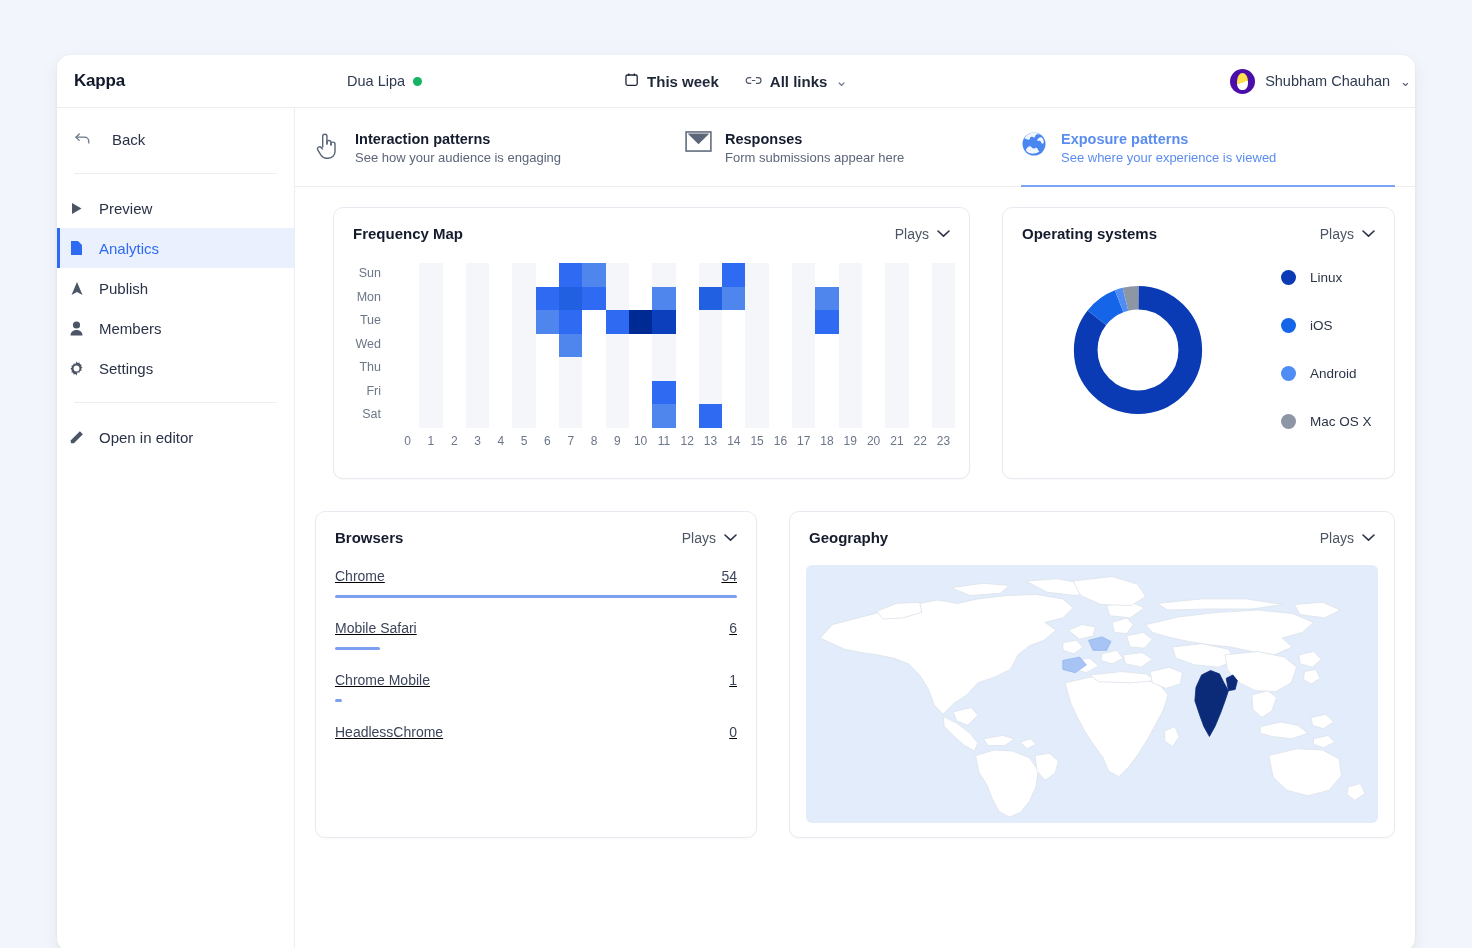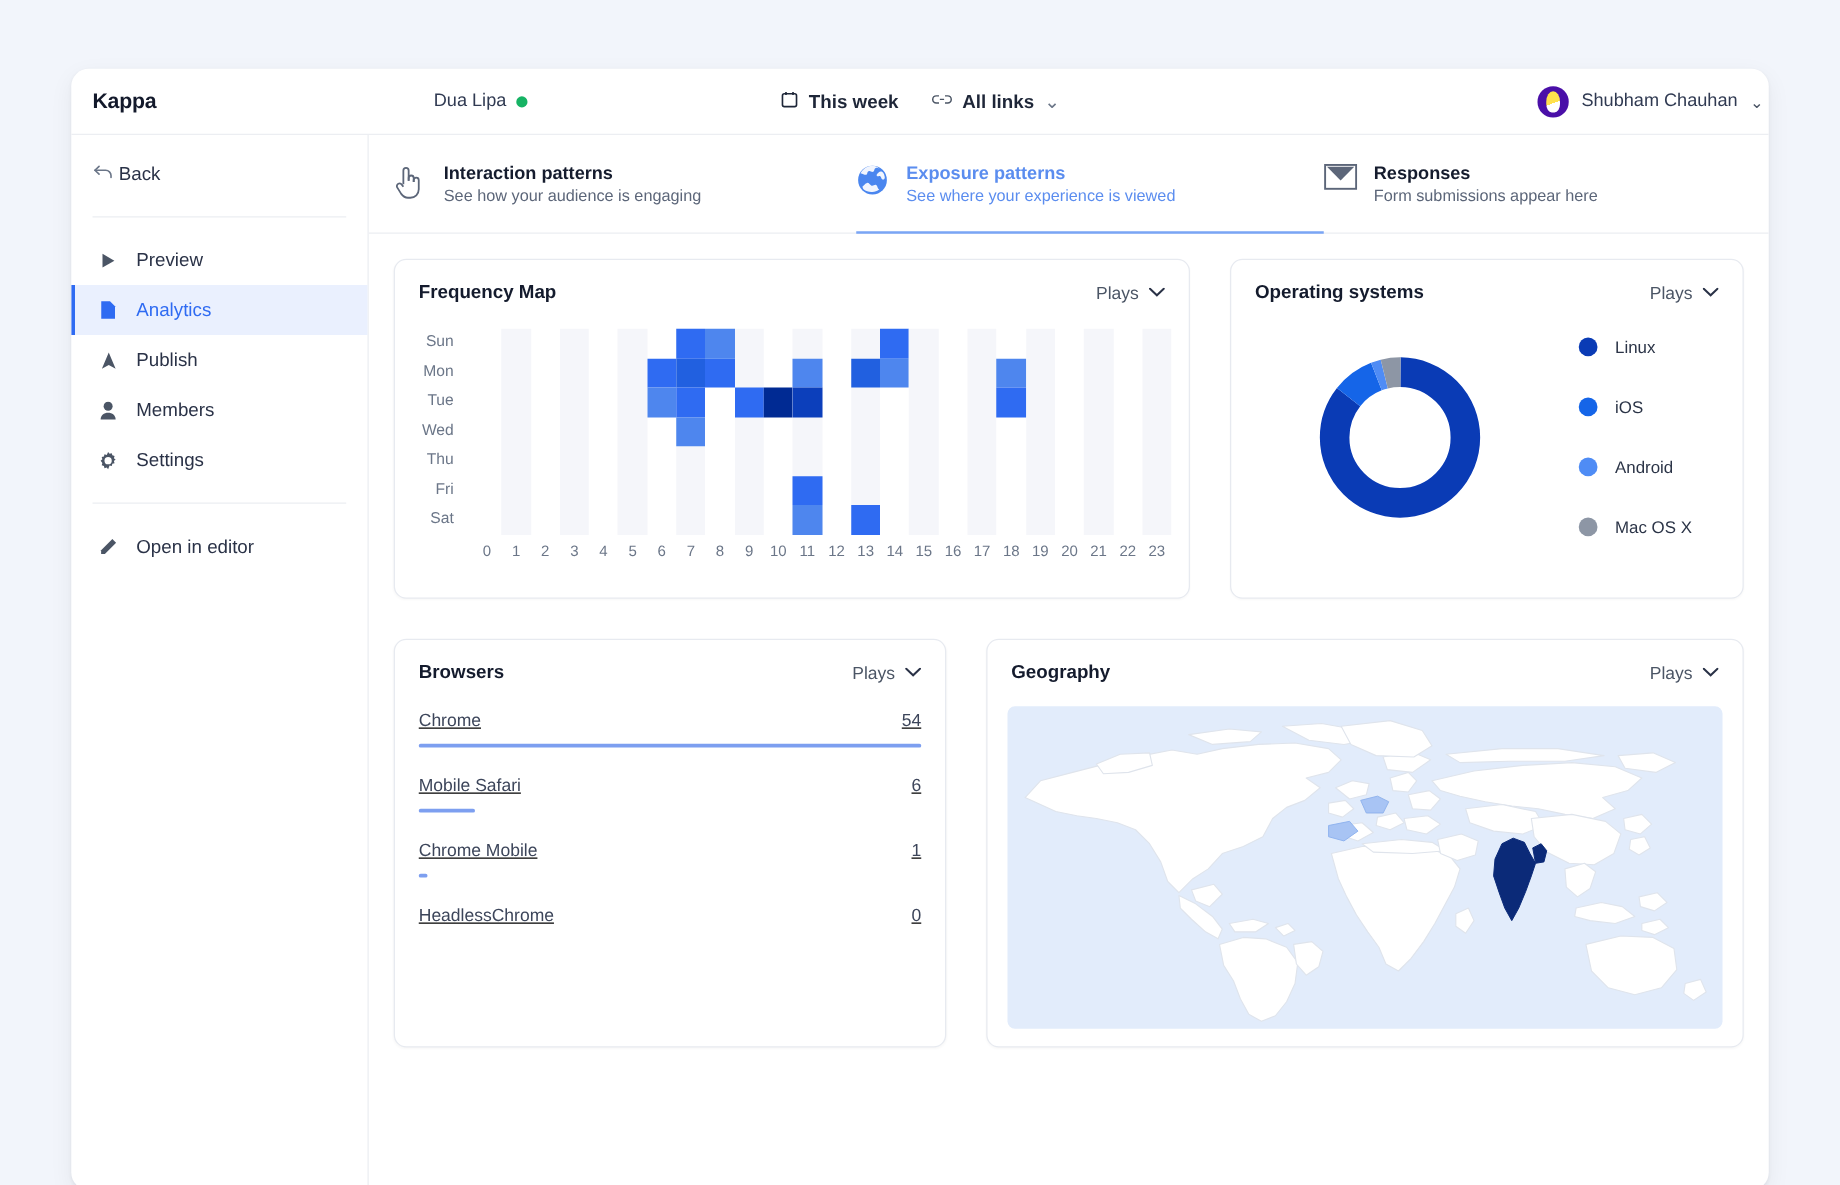--- a/index.html
+++ b/index.html
@@ -60,28 +60,28 @@
   }
   .user-name { font-size: 14.5px; color: #303a52; font-weight: 500; }
   .chev-dn { color:#4b5565; font-size: 13px; }
 
   
   .body { flex: 1; display: flex; min-height: 0; }
 
   
   .sidebar { width: 238px; flex: 0 0 238px; border-right: 1px solid #eceef2; padding-top: 12px; }
   .back {
-    display:flex; align-items:center; gap:4px;
+    display:flex; align-items:center; gap:21px;
     padding: 11px 0 11px 17px; font-size: 15px; color:#2a3247; cursor:pointer;
   }
   .back .ic { color:#6b7688; font-size: 16px; line-height: 1; }
   .sb-sep { height:1px; background:#eceef2; margin: 14px 17px; }
   .nav-item {
     display:flex; align-items:center; gap:14px;
-    height: 40px; padding-left: 18px;
+    height: 40px; padding-left: 8px;
     font-size: 15px; color:#2a3247; cursor:pointer;
     border-left: 3px solid transparent; position: relative;
   }
   .nav-item .ic { width:17px; display:flex; align-items:center; justify-content:center; color:#4b5565; }
   .nav-item.active { background:#eaf0fe; border-left-color:#2f6bf2; color:#2f6bf2; }
   .nav-item.active .ic { color:#2f6bf2; }
   .nav-item.active .lbl { color:#2f6bf2; }
 
   
   .main { flex:1; min-width:0; display:flex; flex-direction:column; }
@@ -112,21 +112,21 @@
     box-shadow: 0 1px 2px rgba(16,24,40,.03);
   }
   .card-head {
     display:flex; align-items:center; justify-content:space-between;
     padding: 17px 19px 0 19px;
   }
   .card-title { font-size: 15px; font-weight: bold; color:#141b2d; }
   .plays { display:flex; align-items:center; gap:8px; font-size:14px; color:#4b5565; cursor:pointer; }
   .plays .chev { color:#2a3247; font-size: 13px; }
 
-  .card-freq { width: 637px; height: 272px; }
+  .card-freq { width: 637px; height: 272px; margin-left: 18px; }
   .card-os   { flex: 1; height: 272px; }
   .card-brw  { width: 442px; height: 327px; }
   .card-geo  { flex: 1; height: 327px; }
 
   
   .heat { position: relative; margin: 20px 0 0 0; height: 196px; }
   .daylabels { position:absolute; left:0; top:0; width:47px; }
   .daylabels div { height:23.5px; line-height:23.5px; text-align:right; font-size:12.5px; color:#6b7688; }
   .grid { position:absolute; left:62px; right:14px; top:1px; display:flex; }
   .col { flex:1; }
@@ -289,45 +289,45 @@
               <path d="M12.4 14v-2.2a2.1 2.1 0 0 1 4.2 0V15"></path>
               <path d="M16.6 15v-1.4a2.1 2.1 0 0 1 4.2 0v7.6c0 4-3 7-7 7h-2c-2.6 0-4.2-1.3-5.6-3.2L3 19.8c-.8-1.2-.4-2.6.8-3.2 1-.5 2.2-.2 2.9.7L8 19"></path>
             </svg>
           </span>
           <span>
             <span class="tl">Interaction patterns</span><br>
             <span class="ts">See how your audience is engaging</span>
           </span>
         </div>
 
+        <div class="tab t3">
+          <span class="ticon">
+            <svg width="27" height="21" viewBox="0 0 28 22">
+              <rect x="1" y="1" width="26" height="20" fill="#ffffff" stroke="#5c6679" stroke-width="1.6"></rect>
+              <path d="M2.6 2.6h22.8L14 14z" fill="#5c6679"></path>
+            </svg>
+          </span>
+          <span>
+            <span class="tl">Responses</span><br>
+            <span class="ts">Form submissions appear here</span>
+          </span>
+        </div>
+
         <div class="tab t2 active">
           <span class="ticon">
             <svg width="26" height="26" viewBox="0 0 26 26">
               <circle cx="13" cy="13" r="11.5" fill="#4a86ef"></circle>
               <path d="M3.4 7.5c2 .3 3.4 1.6 4.6 1.2 1.3-.4.4-2.3 1.9-2.8 1.5-.5 2.3 1 3.6.5 1.3-.5.6-2.6 2.2-3.1 1-.3 2 .2 3 .9C17 2 15.1 1.5 13 1.5 8.9 1.5 5.3 3.9 3.4 7.5z" fill="#fff" opacity=".92"></path>
               <path d="M5 18.2c1.5-1 2-2.8 3.7-2.9 1.8-.1 2 1.8 3.5 2.2 1.6.4 2.3-1.1 3.6-.6 1.5.6 1 2.9 2.6 3.6-1.6 1.2-3.5 1.9-5.6 2.1-2.5.2-5-.6-7-2.2-.5-.7-.8-1.4-.8-2.2z" fill="#fff" opacity=".92"></path>
               <path d="M21.6 7.2c.6 1 1 2.2 1.2 3.4.2 1.3-.6 2.4-1.8 2-1.1-.4-.8-2-1.8-2.6-1-.6-2 .6-2.7-.3-.7-.9.5-2 1.4-2.8.9-.8 2.5-1.1 3.7.3z" fill="#fff" opacity=".92"></path>
             </svg>
           </span>
           <span>
             <span class="tl">Exposure patterns</span><br>
             <span class="ts">See where your experience is viewed</span>
-          </span>
-        </div>
-
-        <div class="tab t3">
-          <span class="ticon">
-            <svg width="27" height="21" viewBox="0 0 28 22">
-              <rect x="1" y="1" width="26" height="20" fill="#ffffff" stroke="#5c6679" stroke-width="1.6"></rect>
-              <path d="M2.6 2.6h22.8L14 14z" fill="#5c6679"></path>
-            </svg>
-          </span>
-          <span>
-            <span class="tl">Responses</span><br>
-            <span class="ts">Form submissions appear here</span>
           </span>
         </div>
       </div>
 
       <div class="content">
 
         <div class="row1">
 
           <div class="card card-freq">
             <div class="card-head">

